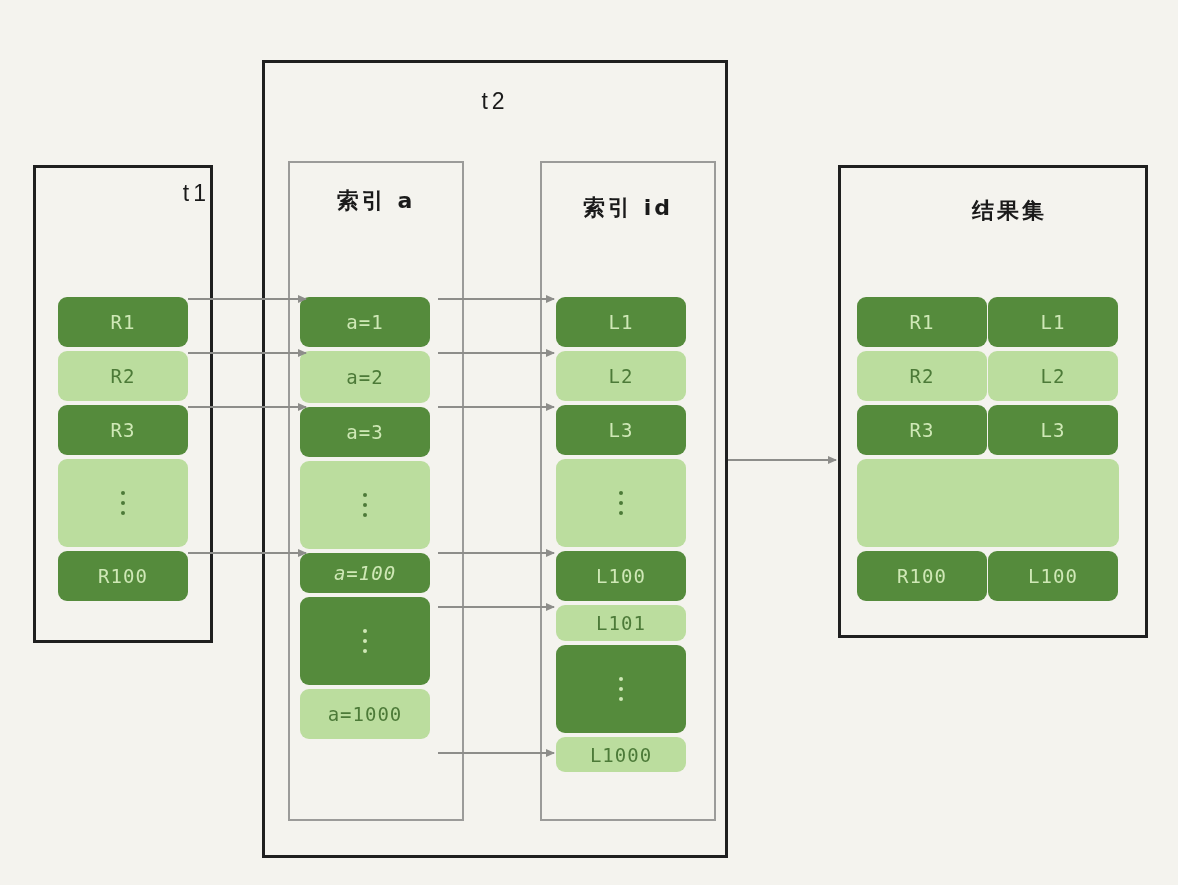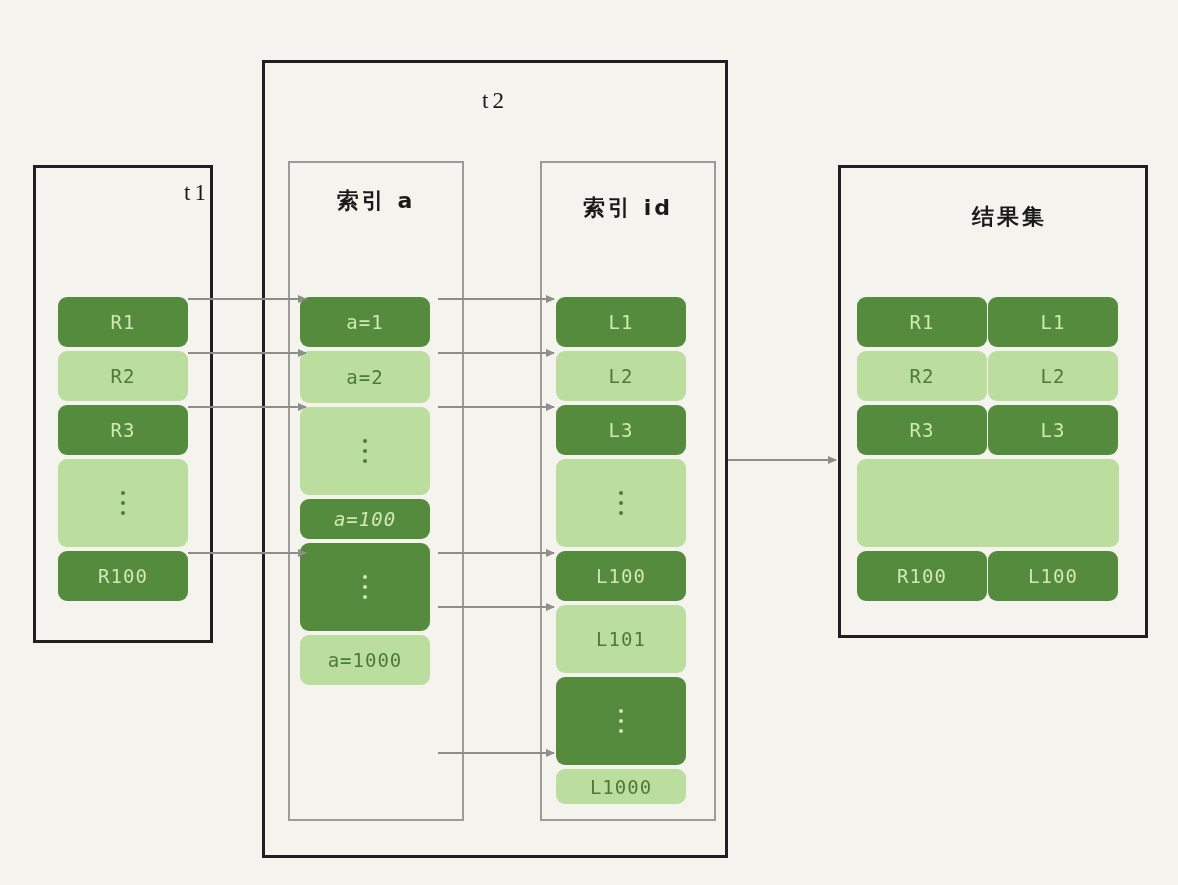--- a/index.html
+++ b/index.html
@@ -26,21 +26,21 @@
   }
   .box-title{
     position:absolute;
     left:0;right:0;
     text-align:center;
     color:#1a1a1a;
     font-family:"DejaVu Serif", serif;
     letter-spacing:2px;
     white-space:nowrap;
   }
-  .title-lat{font-size:23px;font-family:Liberation Serif, serif;letter-spacing:4px;}
+  .title-lat{font-size:23px;font-family:Liberation Sans, sans-serif;letter-spacing:4px;}
   .title-cjk{font-size:22px;font-weight:bold;font-family:"DejaVu Sans", sans-serif;letter-spacing:3px;}
 
   
   .col{position:absolute;display:flex;flex-direction:column;margin-top:23px;}
   .cell{
     box-sizing:border-box;
     border-radius:9px;
     display:flex;align-items:center;justify-content:center;
     font-family:"DejaVu Sans Mono", monospace;
     font-size:19px;
@@ -110,20 +110,23 @@
   <div class="inner-box" style="left:288px;top:161px;width:176px;height:660px;">
     <div class="box-title title-cjk" style="top:23px;">索引 a</div>
   </div>
   <div class="col" id="ia-col" style="left:300px;top:274px;width:130px;">
       <div class="cell dark" style="height: 50px;">
         <span>a=1</span>
       </div>
       <div class="cell light" style="height: 52px;">
         <span>a=2</span>
       </div>
+      <div class="cell dark" style="height: 50px;">
+        <span>a=3</span>
+      </div>
       <div class="cell light" style="height: 88px;">
         <span class="dots">
           <i></i>
           <i></i>
           <i></i>
         </span>
       </div>
       <div class="cell dark" style="height: 40px; font-style: italic;">
         <span>a=100</span>
       </div>
@@ -155,37 +158,37 @@
       <div class="cell light" style="height: 88px;">
         <span class="dots">
           <i></i>
           <i></i>
           <i></i>
         </span>
       </div>
       <div class="cell dark" style="height: 50px;">
         <span>L100</span>
       </div>
-      <div class="cell light" style="height: 68px; text-align: center;">
+      <div class="cell light" style="height: 36px; text-align: center;">
         <span>L101</span>
       </div>
       <div class="cell dark" style="height: 88px;">
         <span class="dots">
           <i></i>
           <i></i>
           <i></i>
         </span>
       </div>
       <div class="cell light" style="height: 35px;">
         <span>L1000</span>
       </div>
     </div>
 
   <div class="outer-box" style="left:838px;top:165px;width:310px;height:473px;">
-    <div class="box-title title-cjk" style="top:34px;margin-left:33px;">结果集</div>
+    <div class="box-title title-cjk" style="top:28px;margin-left:33px;">结果集</div>
   </div>
   <div class="col" id="rs-col" style="left:857px;top:274px;width:262px;">
       <div class="pair" style="height: 50px;">
         <div class="half dark" style="width: 130px;">
           <span>R1</span>
         </div>
         <div class="half dark" style="width: 130px;">
           <span>L1</span>
         </div>
       </div>

